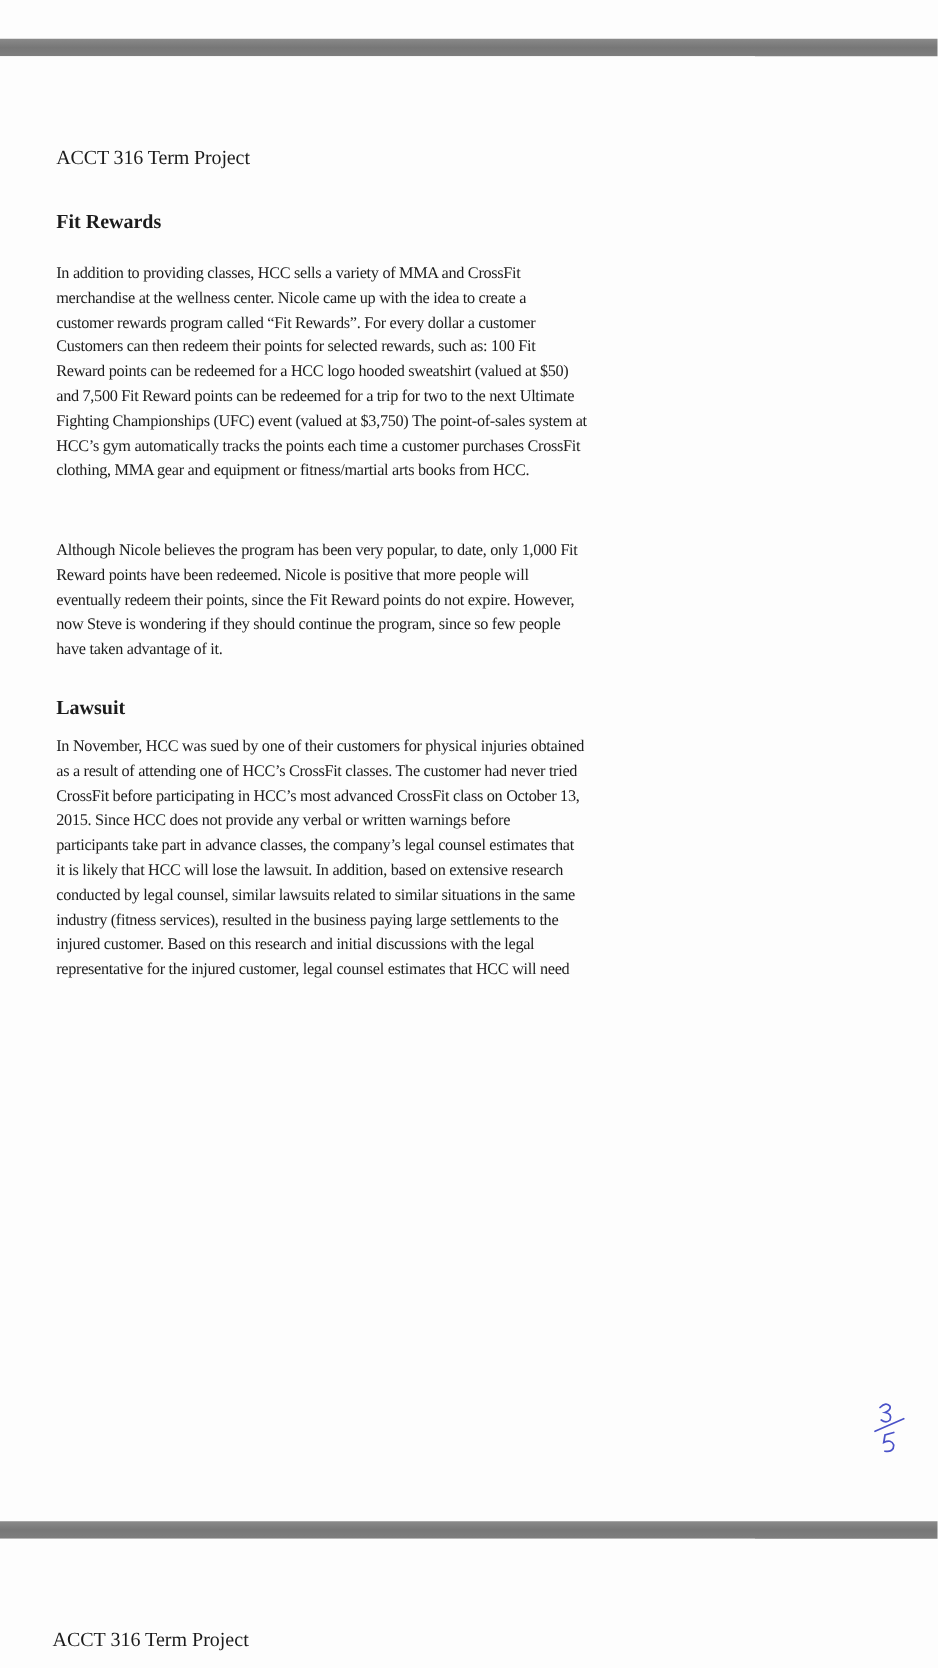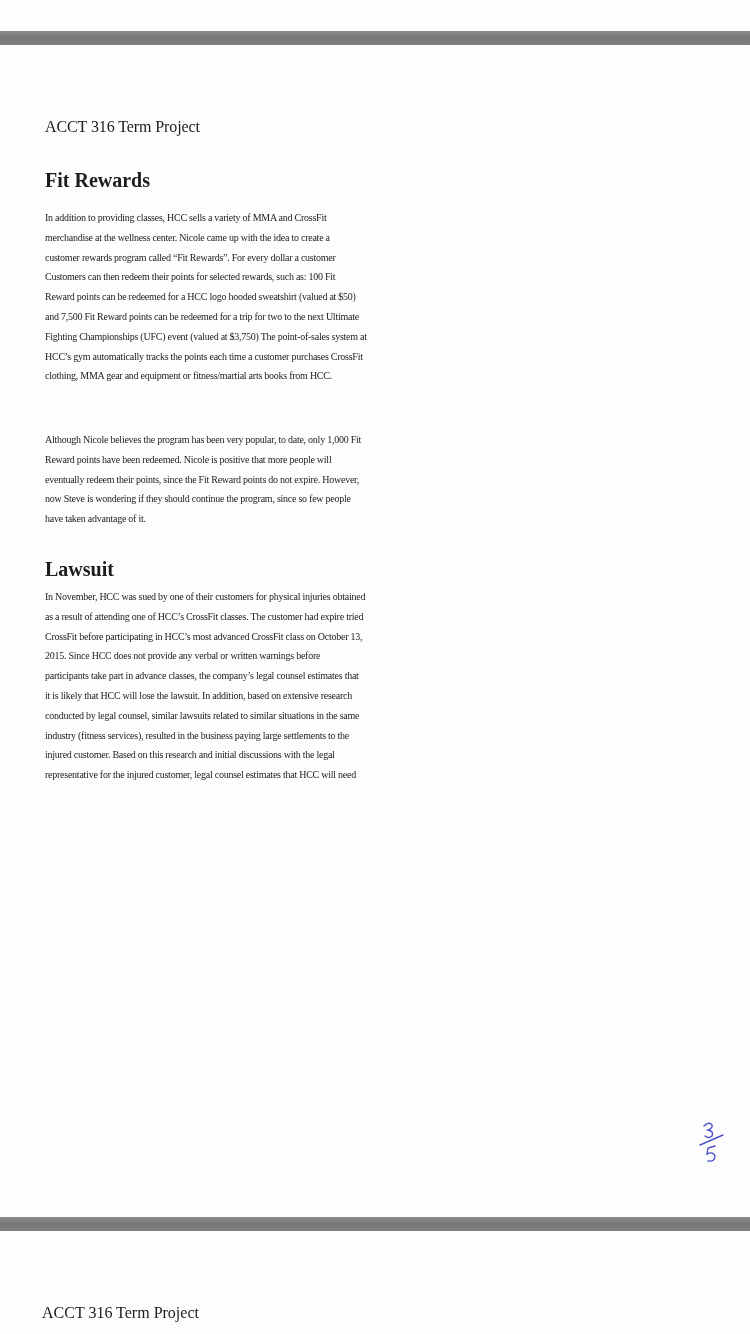--- a/index.html
+++ b/index.html
@@ -37,30 +37,30 @@
     .header {
       position: absolute;
       left: 45px;
       top: 73px;
       font-size: 16px;
       letter-spacing: -0.1px;
     }
     .section-heading {
       position: absolute;
       left: 45px;
-      font-size: 20px;
+      font-size: 16px;
       font-weight: bold;
     }
     .h-fit { top: 124px; }
     .h-law { top: 503px; margin-top: 10px; }
     .para {
       position: absolute;
       left: 45px;
       width: 640px;
-      font-size: 10px;
+      font-size: 13px;
       line-height: 19.8px;
       letter-spacing: -0.25px;
       margin: 0;
     }
     .para span.line {
       display: block;
       white-space: nowrap;
     }
     .p1 { top: 163px; }
     .p2 { top: 385px; }
@@ -111,21 +111,21 @@
     <span class="line">Reward points have been redeemed. Nicole is positive that more people will</span>
     <span class="line">eventually redeem their points, since the Fit Reward points do not expire. However,</span>
     <span class="line">now Steve is wondering if they should continue the program, since so few people</span>
     <span class="line">have taken advantage of it.</span>
   </p>
 
   <div class="section-heading h-law">Lawsuit</div>
 
   <p class="para p3">
     <span class="line">In November, HCC was sued by one of their customers for physical injuries obtained</span>
-    <span class="line">as a result of attending one of HCC’s CrossFit classes. The customer had expire tried</span>
+    <span class="line">as a result of attending one of HCC’s CrossFit classes. The customer had never tried</span>
     <span class="line">CrossFit before participating in HCC’s most advanced CrossFit class on October 13,</span>
     <span class="line">2015. Since HCC does not provide any verbal or written warnings before</span>
     <span class="line">participants take part in advance classes, the company’s legal counsel estimates that</span>
     <span class="line">it is likely that HCC will lose the lawsuit. In addition, based on extensive research</span>
     <span class="line">conducted by legal counsel, similar lawsuits related to similar situations in the same</span>
     <span class="line">industry (fitness services), resulted in the business paying large settlements to the</span>
     <span class="line">injured customer. Based on this research and initial discussions with the legal</span>
     <span class="line">representative for the injured customer, legal counsel estimates that HCC will need</span>
   </p>
 

